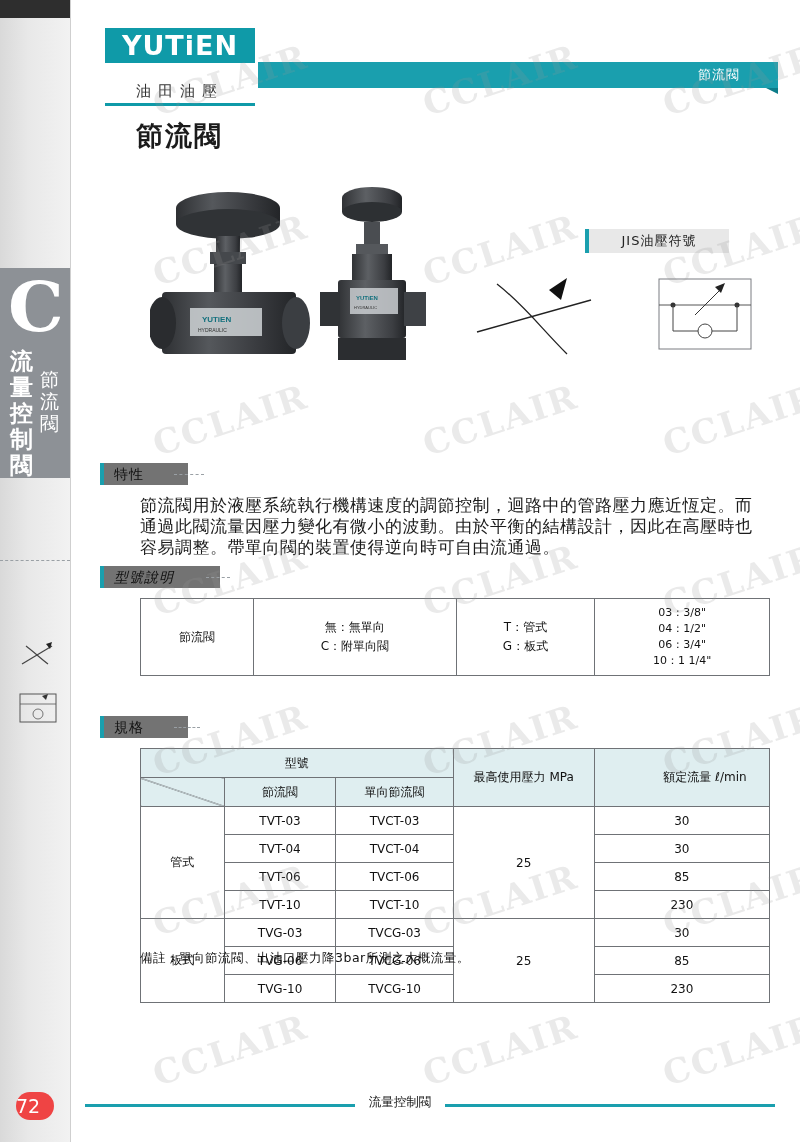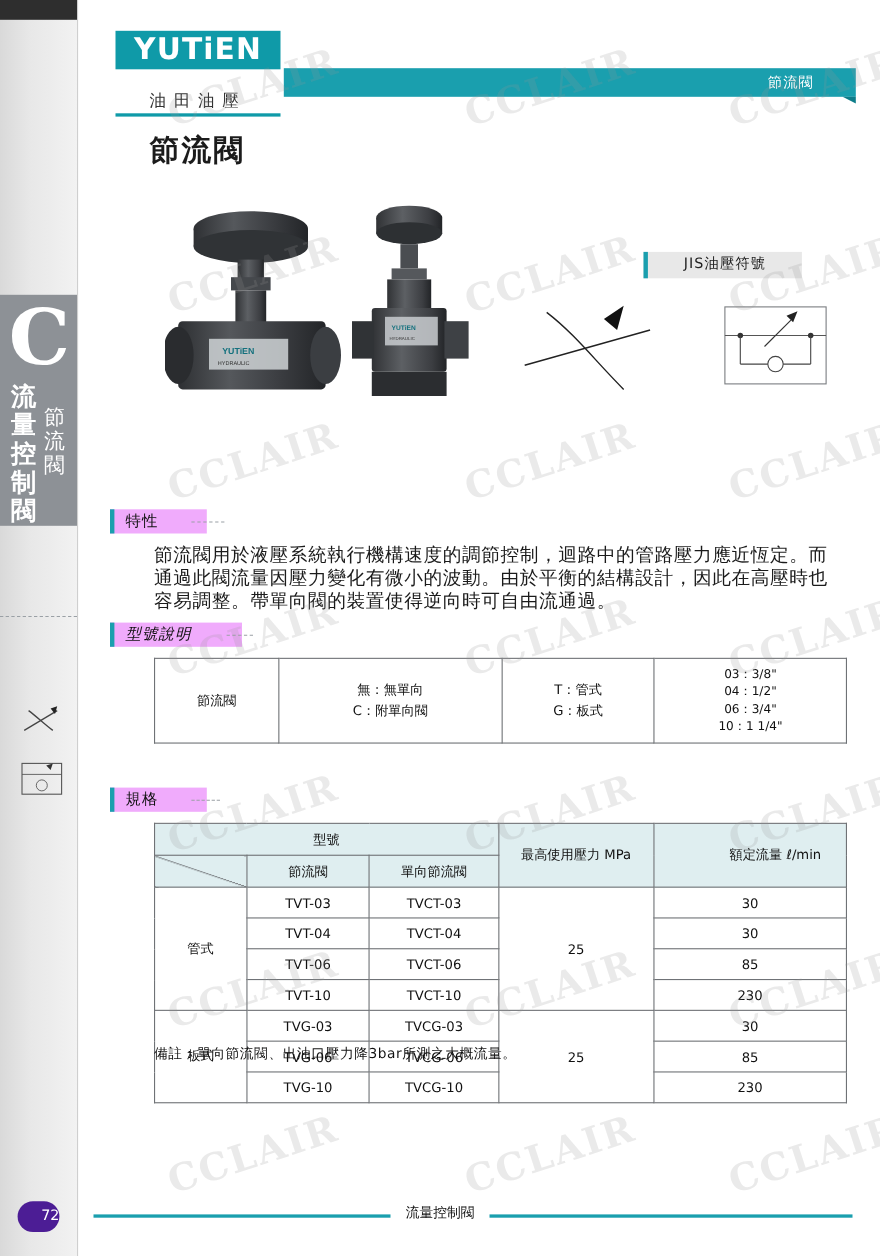--- a/index.html
+++ b/index.html
@@ -37,21 +37,21 @@
     font-size:19px;line-height:22px;color:#ffffff;
   }
   .left-rule{
     position:absolute;left:0;top:560px;width:70px;height:0;
     border-top:1px dashed #9aa0a5;
   }
   .left-sym1{position:absolute;left:20px;top:640px;width:34px;height:30px;}
   .left-sym2{position:absolute;left:18px;top:690px;width:40px;height:36px;}
   .page-num{
     position:absolute;left:16px;top:1092px;width:38px;height:28px;border-radius:14px;
-    background:#4c1d95;color:#fff;font-size:13px;text-align:right;line-height:28px;
+    background:#ef4444;color:#fff;font-size:19px;text-align:left;line-height:28px;
   }
   
   .logo{
     position:absolute;left:105px;top:28px;width:150px;
   }
   .logo-main{
     background:#0f9aa8;color:#ffffff;font-size:27px;font-weight:bold;
     letter-spacing:1px;text-align:center;padding:2px 6px;
     font-family:"DejaVu Sans","Liberation Sans",sans-serif;
   }
@@ -80,21 +80,21 @@
   
   .jis-label{
     position:absolute;left:545px;top:229px;width:140px;height:24px;
     background:#e8e8e8;border-left:4px solid #1a9fae;
     font-size:13px;color:#222;line-height:24px;text-align:center;letter-spacing:1px;margin-left:40px;
   }
   .jis-sym-a{position:absolute;left:475px;top:270px;width:120px;height:90px;}
   .jis-sym-b{position:absolute;left:655px;top:275px;width:100px;height:78px;}
   
   .sec{
-    position:absolute;height:22px;background:#f0abfc;border-left:4px solid #1a9fae;
+    position:absolute;height:22px;background:#737373;border-left:4px solid #1a9fae;
     font-size:14px;color:#111;line-height:22px;padding-left:10px;letter-spacing:1px;
   }
   .sec-dots{
     position:absolute;height:0;border-top:1px dashed #9aa0a5;
   }
   
   .feature-text{
     position:absolute;left:140px;top:495px;width:620px;
     font-size:17px;line-height:21px;color:#1b1b1b;letter-spacing:0.5px;
   }

